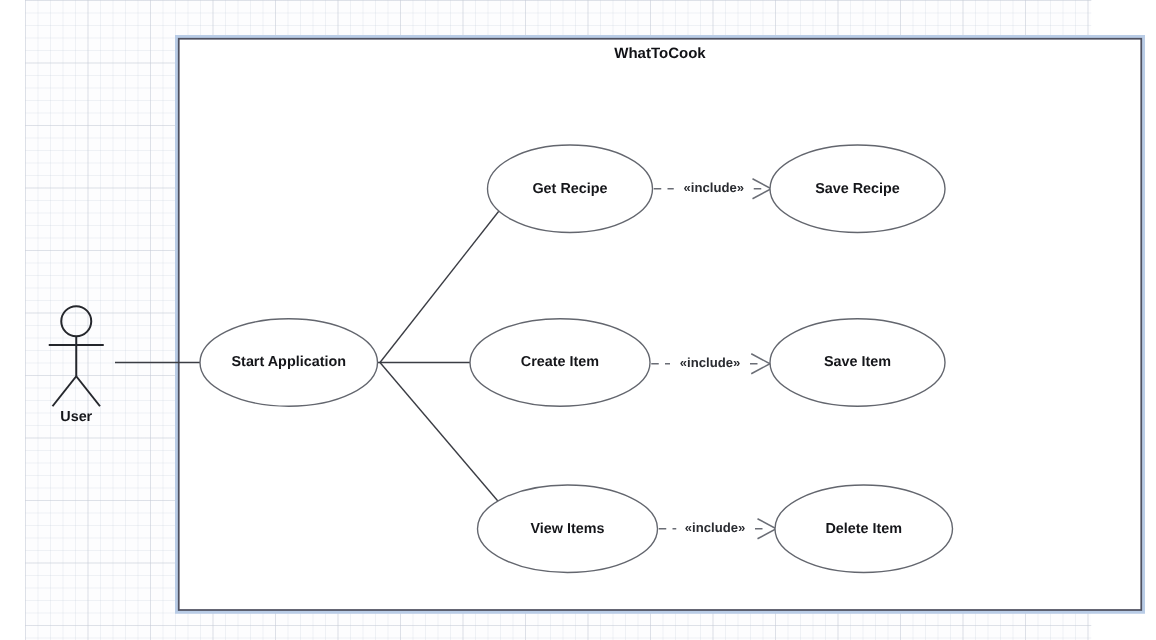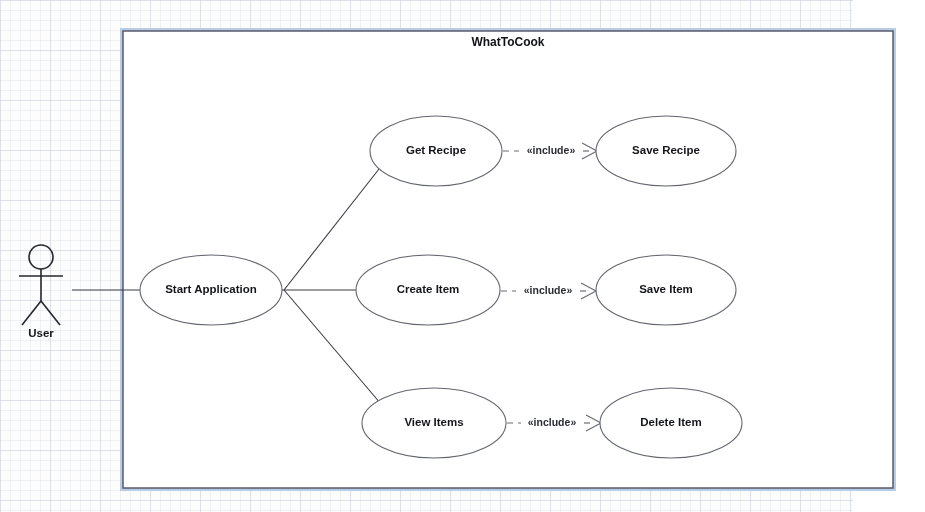--- a/index.html
+++ b/index.html
@@ -19,20 +19,21 @@
     width: 853px;
     height: 512px;
     background-color: #fdfdfe;
     background-image:
       linear-gradient(to right, rgba(200,205,215,0.45) 1px, transparent 1px),
       linear-gradient(to bottom, rgba(200,205,215,0.45) 1px, transparent 1px),
       linear-gradient(to right, rgba(205,212,225,0.30) 1px, transparent 1px),
       linear-gradient(to bottom, rgba(205,212,225,0.30) 1px, transparent 1px);
     background-size: 50px 50px, 50px 50px, 10px 10px, 10px 10px;
     background-position: 0 0, 0 0, 0 0, 0 0;
+    margin-left: 20px;
   }
   #diagram-svg {
     position: absolute;
     left: 0;
     top: 0;
     width: 925px;
     height: 512px;
   }
   .boundary-outer {
     fill: #ffffff;

